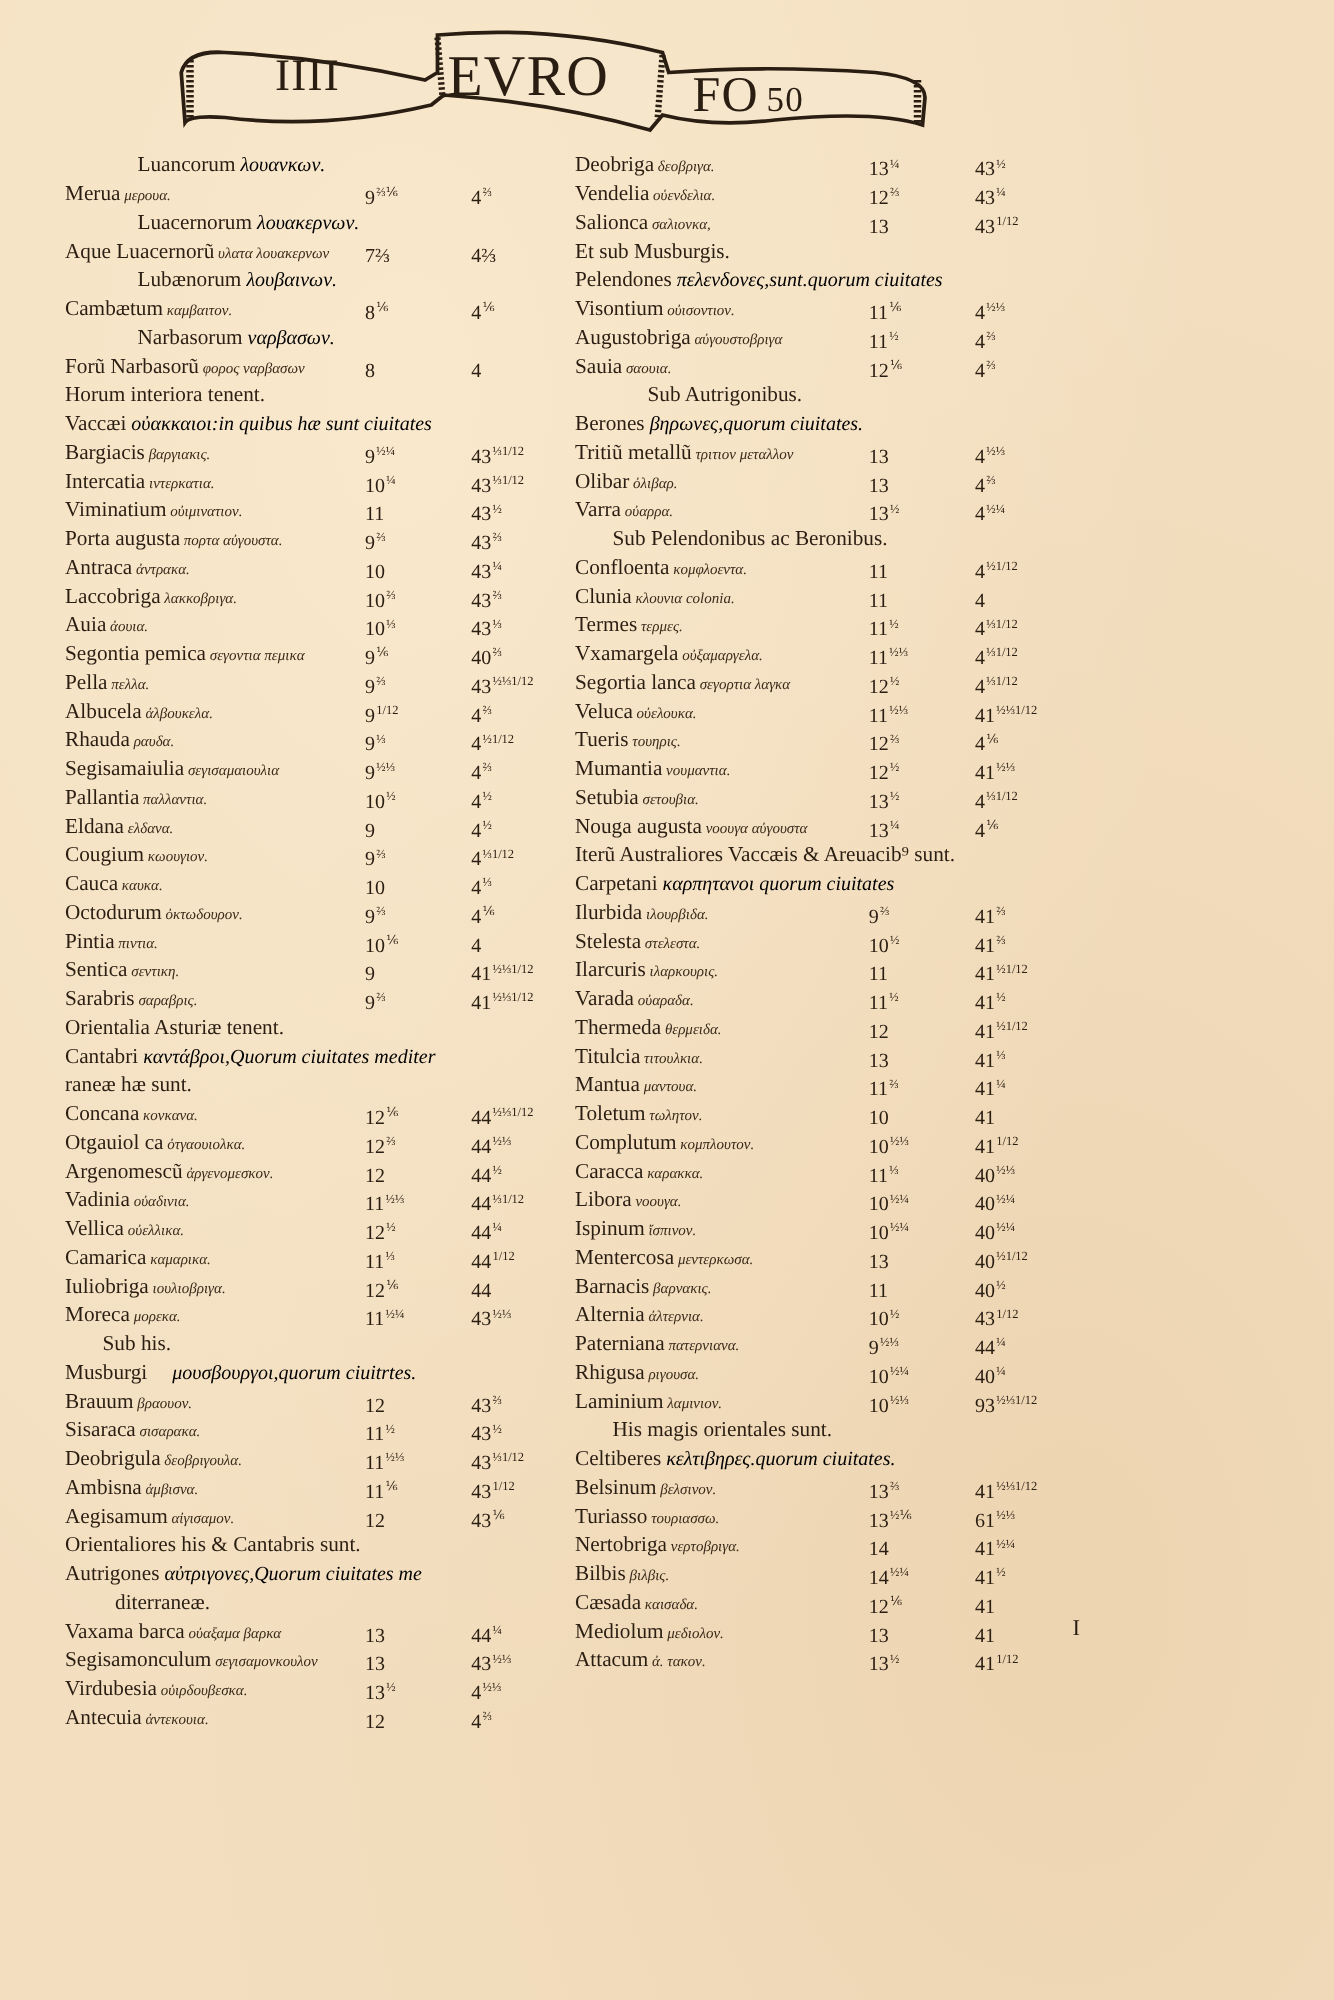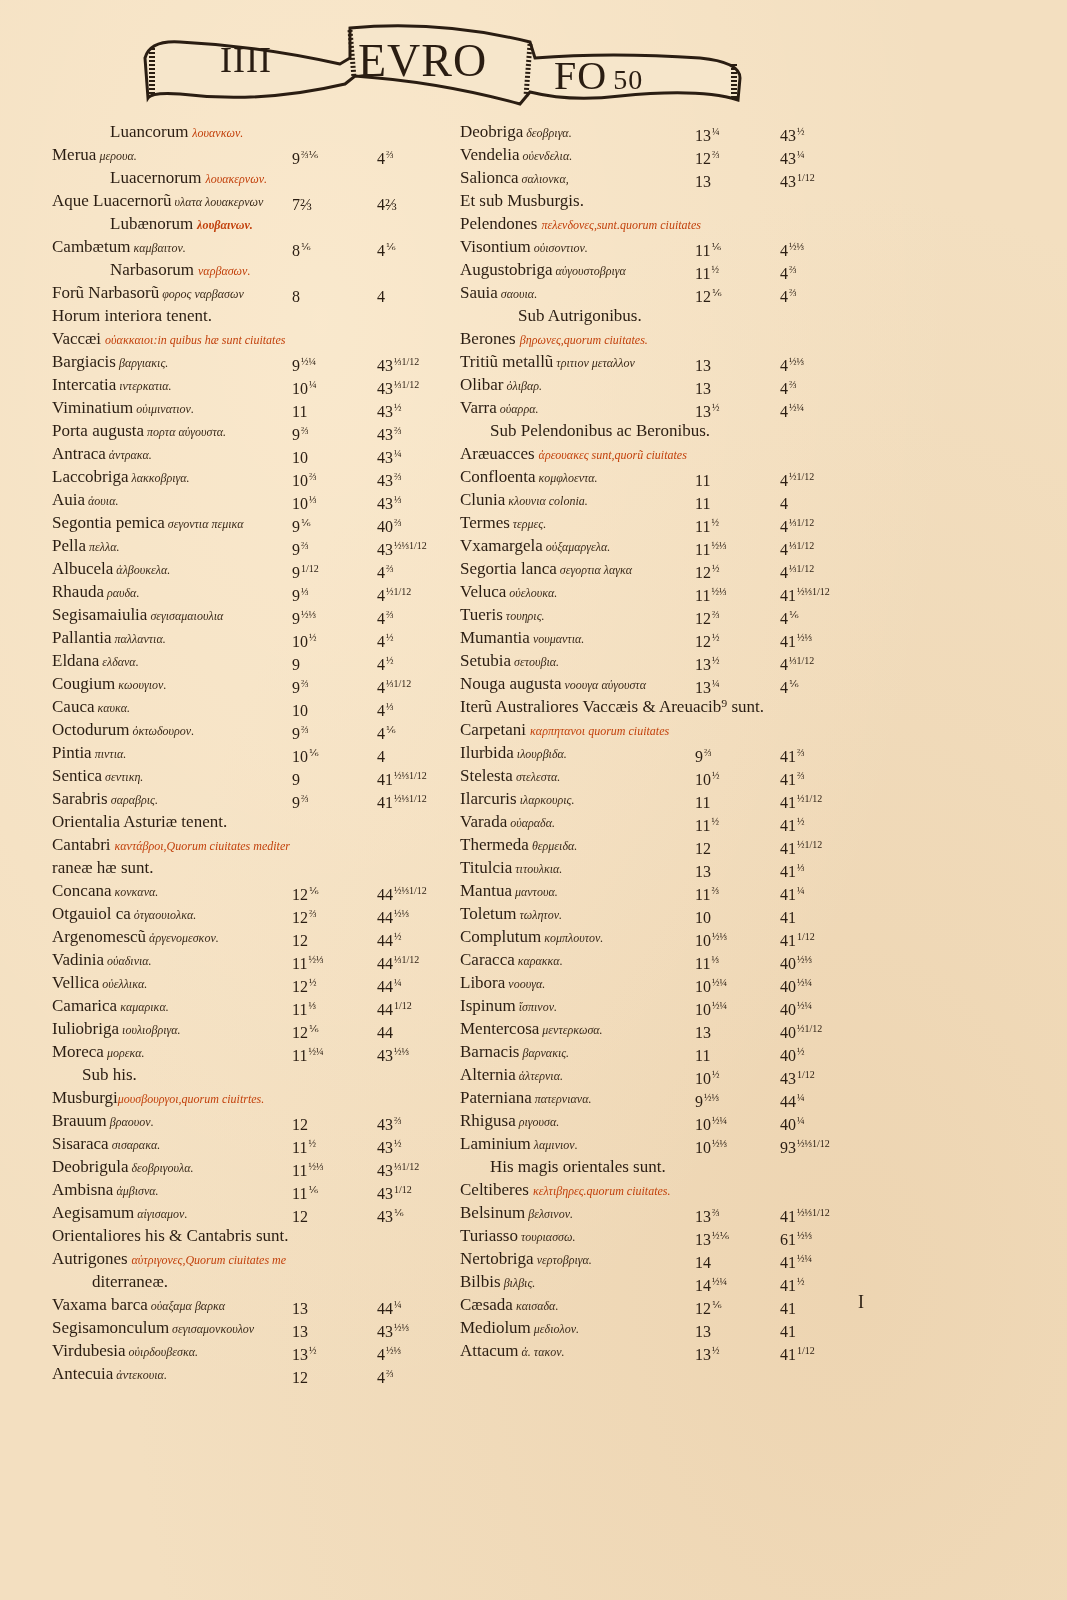--- a/index.html
+++ b/index.html
@@ -40,21 +40,21 @@
   .row .lat { position: absolute; font-size: 16px; }
   .row .frac { font-size: 10px; vertical-align: super; margin-left: 1px; }
   .col-left .row .lon { left: 240px; }
   .col-left .row .lat { left: 325px; }
   .col-right .row .lon { left: 235px; }
   .col-right .row .lat { left: 320px; }
   .heading { font-size: 17px; }
   .heading.indent { padding-left: 58px; }
   .heading.indent2 { padding-left: 30px; }
   .heading.indent3 { padding-left: 40px; }
-  .heading .greek { font-size: 12px; font-style: italic; color: #c2410c; }
+  .heading .greek { font-size: 16px; font-style: italic; color: #000000; }
   .margin-mark { position: absolute; left: 858px; top: 1292px; font-size: 18px; }
 </style>
 </head>
 <body>
 
 <div class="banner">
   <svg width="610" height="92" viewBox="0 0 610 92">
     <path d="M5 40 Q10 22 40 24 Q120 28 200 46 L210 40 L210 10 Q300 2 390 24 L395 40 Q470 34 560 40 Q600 44 600 60 L598 82 Q560 70 480 78 Q430 84 390 74 L380 86 Q300 64 215 58 L205 66 Q120 86 40 76 Q12 74 8 80 Z" fill="#f6e6cb" stroke="#2a1d12" stroke-width="3"></path>
     <path d="M12 30 L12 78" stroke="#2a1d12" stroke-width="6" stroke-dasharray="2 2"></path>
     <path d="M594 46 L594 80" stroke="#2a1d12" stroke-width="6" stroke-dasharray="2 2"></path>
@@ -72,21 +72,21 @@
       <span class="name"><span>Merua</span><span class="greek">μερουα.</span></span>
       <span class="lon"><span>9</span><span class="frac">⅔⅙</span></span>
       <span class="lat"><span>4</span><span class="frac">⅔</span></span>
     </div>
     <div class="row heading indent"><span>Luacernorum</span><span class="greek" style="margin-left: 4px;">λουακερνων.</span></div>
     <div class="row">
       <span class="name"><span>Aque Luacernorũ</span><span class="greek">υλατα λουακερνων</span></span>
       <span class="lon"><span>7⅔</span><span class="frac"></span></span>
       <span class="lat"><span>4⅔</span><span class="frac"></span></span>
     </div>
-    <div class="row heading indent"><span>Lubænorum</span><span class="greek" style="margin-left: 4px; font-weight: bold;">λουβαινων.</span></div>
+    <div class="row heading indent"><span>Lubænorum</span><span class="greek" style="margin-left: 4px;">λουβαινων.</span></div>
     <div class="row">
       <span class="name"><span>Cambætum</span><span class="greek">καμβαιτον.</span></span>
       <span class="lon"><span>8</span><span class="frac">⅙</span></span>
       <span class="lat"><span>4</span><span class="frac">⅙</span></span>
     </div>
     <div class="row heading indent"><span>Narbasorum</span><span class="greek" style="margin-left: 4px;">ναρβασων.</span></div>
     <div class="row">
       <span class="name"><span>Forũ Narbasorũ</span><span class="greek">φορος ναρβασων</span></span>
       <span class="lon"><span>8</span><span class="frac"></span></span>
       <span class="lat"><span>4</span><span class="frac"></span></span>
@@ -230,21 +230,21 @@
       <span class="name"><span>Iuliobriga</span><span class="greek">ιουλιοβριγα.</span></span>
       <span class="lon"><span>12</span><span class="frac">⅙</span></span>
       <span class="lat"><span>44</span><span class="frac"></span></span>
     </div>
     <div class="row">
       <span class="name"><span>Moreca</span><span class="greek">μορεκα.</span></span>
       <span class="lon"><span>11</span><span class="frac">½¼</span></span>
       <span class="lat"><span>43</span><span class="frac">½⅓</span></span>
     </div>
     <div class="row heading indent2"><span>Sub his.</span><span class="greek" style="margin-left: 4px;"></span></div>
-    <div class="row heading"><span>Musburgi</span><span class="greek" style="margin-left: 0;">μουσβουργοι,quorum ciuitrtes.</span></div>
+    <div class="row heading"><span>Musburgi</span><span class="greek" style="margin-left: 20px;">μουσβουργοι,quorum ciuitrtes.</span></div>
     <div class="row">
       <span class="name"><span>Brauum</span><span class="greek">βραουον.</span></span>
       <span class="lon"><span>12</span><span class="frac"></span></span>
       <span class="lat"><span>43</span><span class="frac">⅔</span></span>
     </div>
     <div class="row">
       <span class="name"><span>Sisaraca</span><span class="greek">σισαρακα.</span></span>
       <span class="lon"><span>11</span><span class="frac">½</span></span>
       <span class="lat"><span>43</span><span class="frac">½</span></span>
     </div>
@@ -331,21 +331,20 @@
       <span class="name"><span>Olibar</span><span class="greek">ὀλιβαρ.</span></span>
       <span class="lon"><span>13</span><span class="frac"></span></span>
       <span class="lat"><span>4</span><span class="frac">⅔</span></span>
     </div>
     <div class="row">
       <span class="name"><span>Varra</span><span class="greek">οὐαρρα.</span></span>
       <span class="lon"><span>13</span><span class="frac">½</span></span>
       <span class="lat"><span>4</span><span class="frac">½¼</span></span>
     </div>
     <div class="row heading indent2"><span>Sub Pelendonibus ac Beronibus.</span><span class="greek" style="margin-left: 4px;"></span></div>
-    <div class="row heading"><span>Aræuacces</span><span class="greek" style="margin-left: 4px;">ἀρεουακες sunt,quorũ ciuitates</span></div>
     <div class="row">
       <span class="name"><span>Confloenta</span><span class="greek">κομφλοεντα.</span></span>
       <span class="lon"><span>11</span><span class="frac"></span></span>
       <span class="lat"><span>4</span><span class="frac">½1/12</span></span>
     </div>
     <div class="row">
       <span class="name"><span>Clunia</span><span class="greek">κλουνια colonia.</span></span>
       <span class="lon"><span>11</span><span class="frac"></span></span>
       <span class="lat"><span>4</span><span class="frac"></span></span>
     </div>

